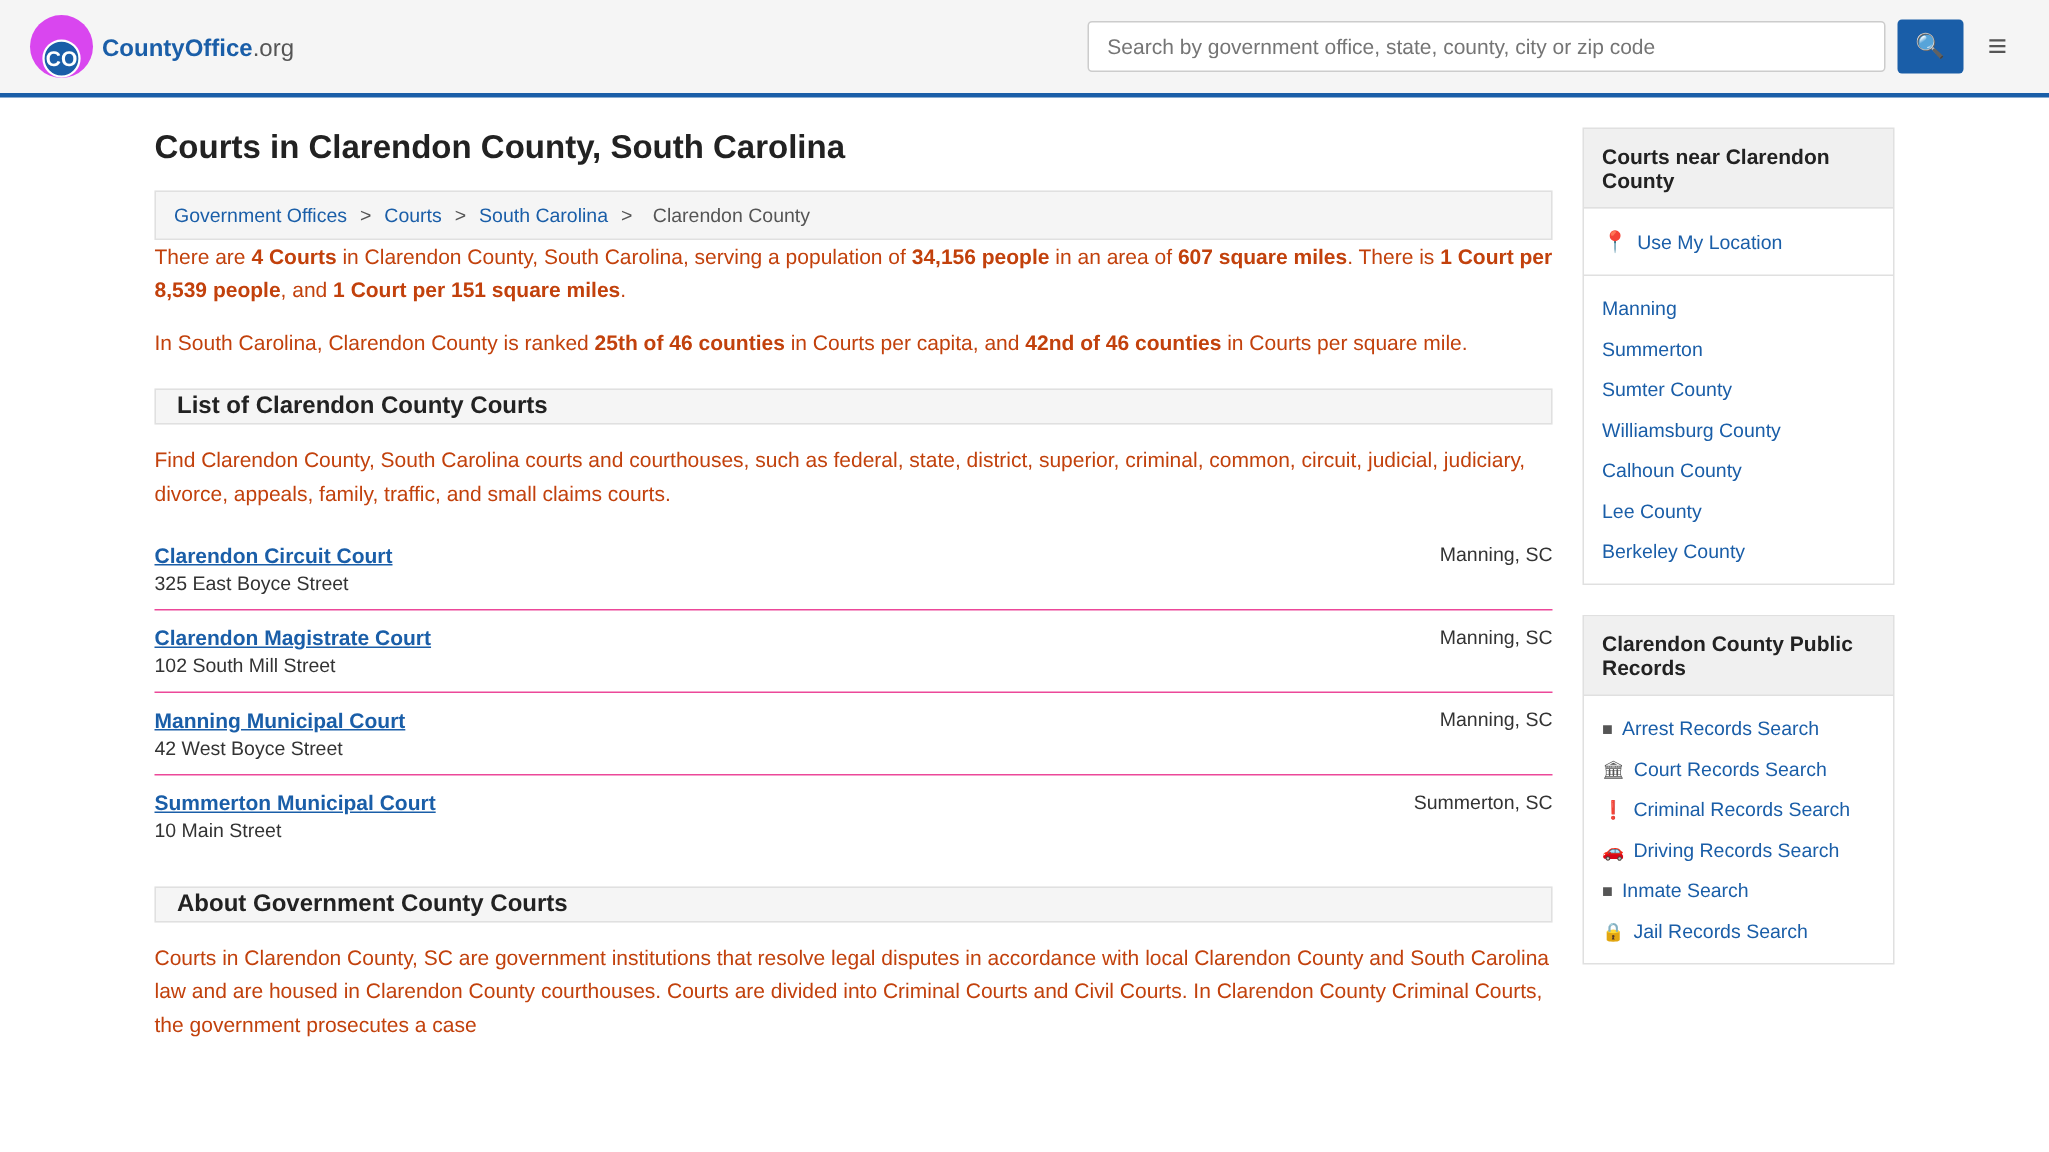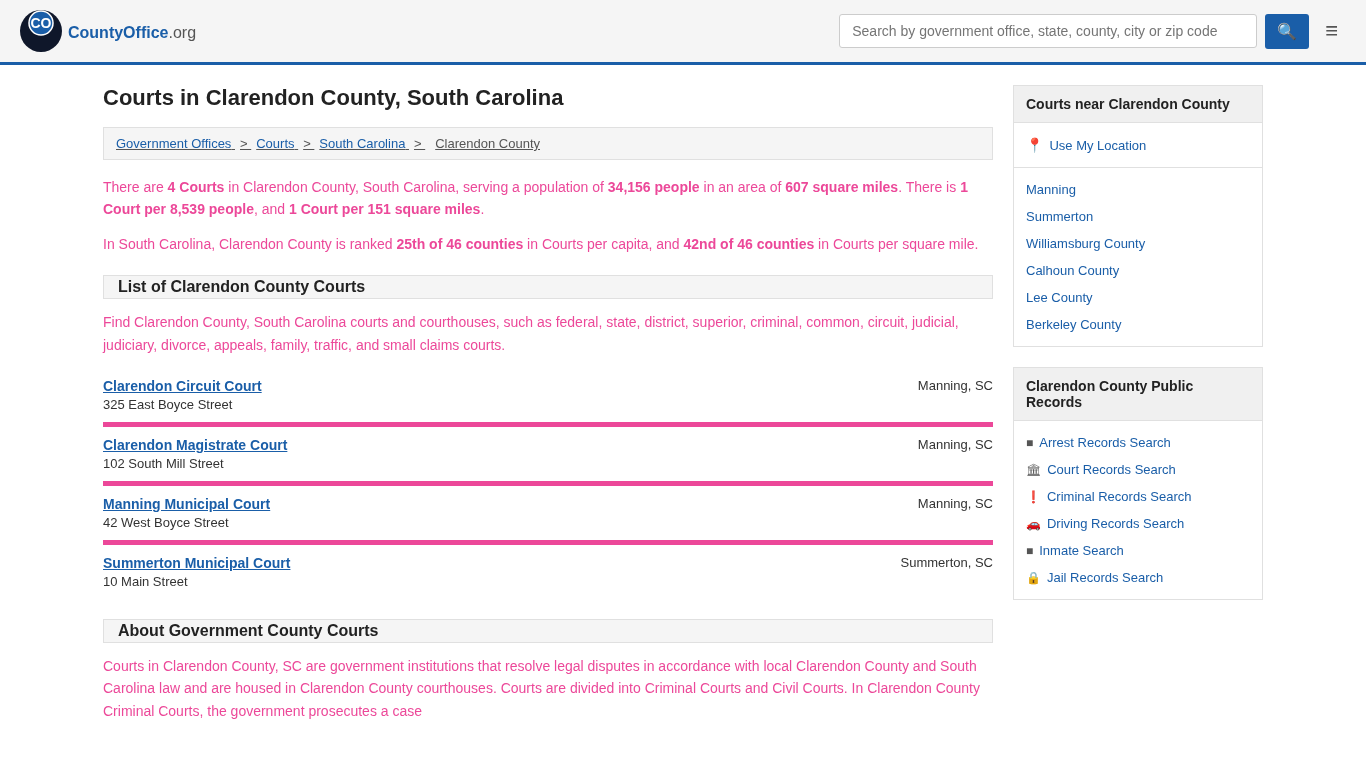--- a/index.html
+++ b/index.html
@@ -15,41 +15,41 @@
       justify-content: space-between;
     }
     .logo-area {
       display: flex;
       align-items: center;
       gap: 6px;
     }
     .logo-circle {
       width: 42px;
       height: 42px;
-      background: #0f172a;
+      background: #d946ef;
       border-radius: 50%;
       display: flex;
-      align-items: flex-start;
+      align-items: flex-end;
       justify-content: center;
       color: white;
       font-size: 18px;
     }
     .logo-text {
       font-size: 20px;
       color: #1a5ea8;
       font-weight: bold;
     }
     .logo-text span { color: #555; font-weight: normal; font-size: 16px; }
     .search-area {
       display: flex;
       align-items: center;
       gap: 8px;
     }
     .search-box {
-      width: 418px;
+      width: 532px;
       padding: 8px 12px;
       border: 1px solid #ccc;
       border-radius: 3px;
       font-size: 14px;
       color: #999;
     }
     .search-btn {
       background: #1a5ea8;
       color: white;
       border: none;
@@ -69,67 +69,65 @@
 
     
     .main-container {
       max-width: 1200px;
       margin: 0 auto;
       padding: 20px;
       display: flex;
       gap: 20px;
     }
     .content { flex: 1; }
-    .sidebar { width: 250px; flex-shrink: 0; }
+    .sidebar { width: 208px; flex-shrink: 0; }
 
     
     .page-title {
       font-size: 22px;
       font-weight: bold;
       color: #222;
       margin-bottom: 16px;
     }
 
     
     .breadcrumb {
       background: #f5f5f5;
       padding: 8px 12px;
       font-size: 13px;
       color: #555;
-      margin-bottom: 16px;
       border: 1px solid #e0e0e0;
-      text-decoration: underline;
     }
     .breadcrumb a { color: #1a5ea8; text-decoration: none; }
     .breadcrumb span { color: #555; margin: 0 5px; }
 
     
     .info-text {
       font-size: 14px;
       line-height: 1.6;
       margin-bottom: 12px;
-      color: #ec4899;
+      color: #c2410c;
     }
     .info-text strong { font-weight: bold; }
 
     
     .section-heading {
       background: #f5f5f5;
       border: 1px solid #e0e0e0;
       padding: 2px 14px;
       font-size: 16px;
       font-weight: bold;
       color: #222;
       margin: 20px 0 12px 0;
     }
 
     
     .court-entry {
       padding: 10px 0;
-      border-bottom: 5px solid #ec4899;
+      border-bottom: 1px solid #ec4899;
     }
     .court-entry:last-child { border-bottom: none; }
     .court-row {
       display: flex;
       justify-content: space-between;
       align-items: flex-start;
     }
     .court-name {
       font-weight: bold;
       color: #1a5ea8;
@@ -278,20 +276,23 @@
           <a href="#">Use My Location</a>
         </div>
         <hr class="divider">
         <div class="sidebar-item">
           <a href="#">Manning</a>
         </div>
         <div class="sidebar-item">
           <a href="#">Summerton</a>
         </div>
         <div class="sidebar-item">
+          <a href="#">Sumter County</a>
+        </div>
+        <div class="sidebar-item">
           <a href="#">Williamsburg County</a>
         </div>
         <div class="sidebar-item">
           <a href="#">Calhoun County</a>
         </div>
         <div class="sidebar-item">
           <a href="#">Lee County</a>
         </div>
         <div class="sidebar-item">
           <a href="#">Berkeley County</a>

